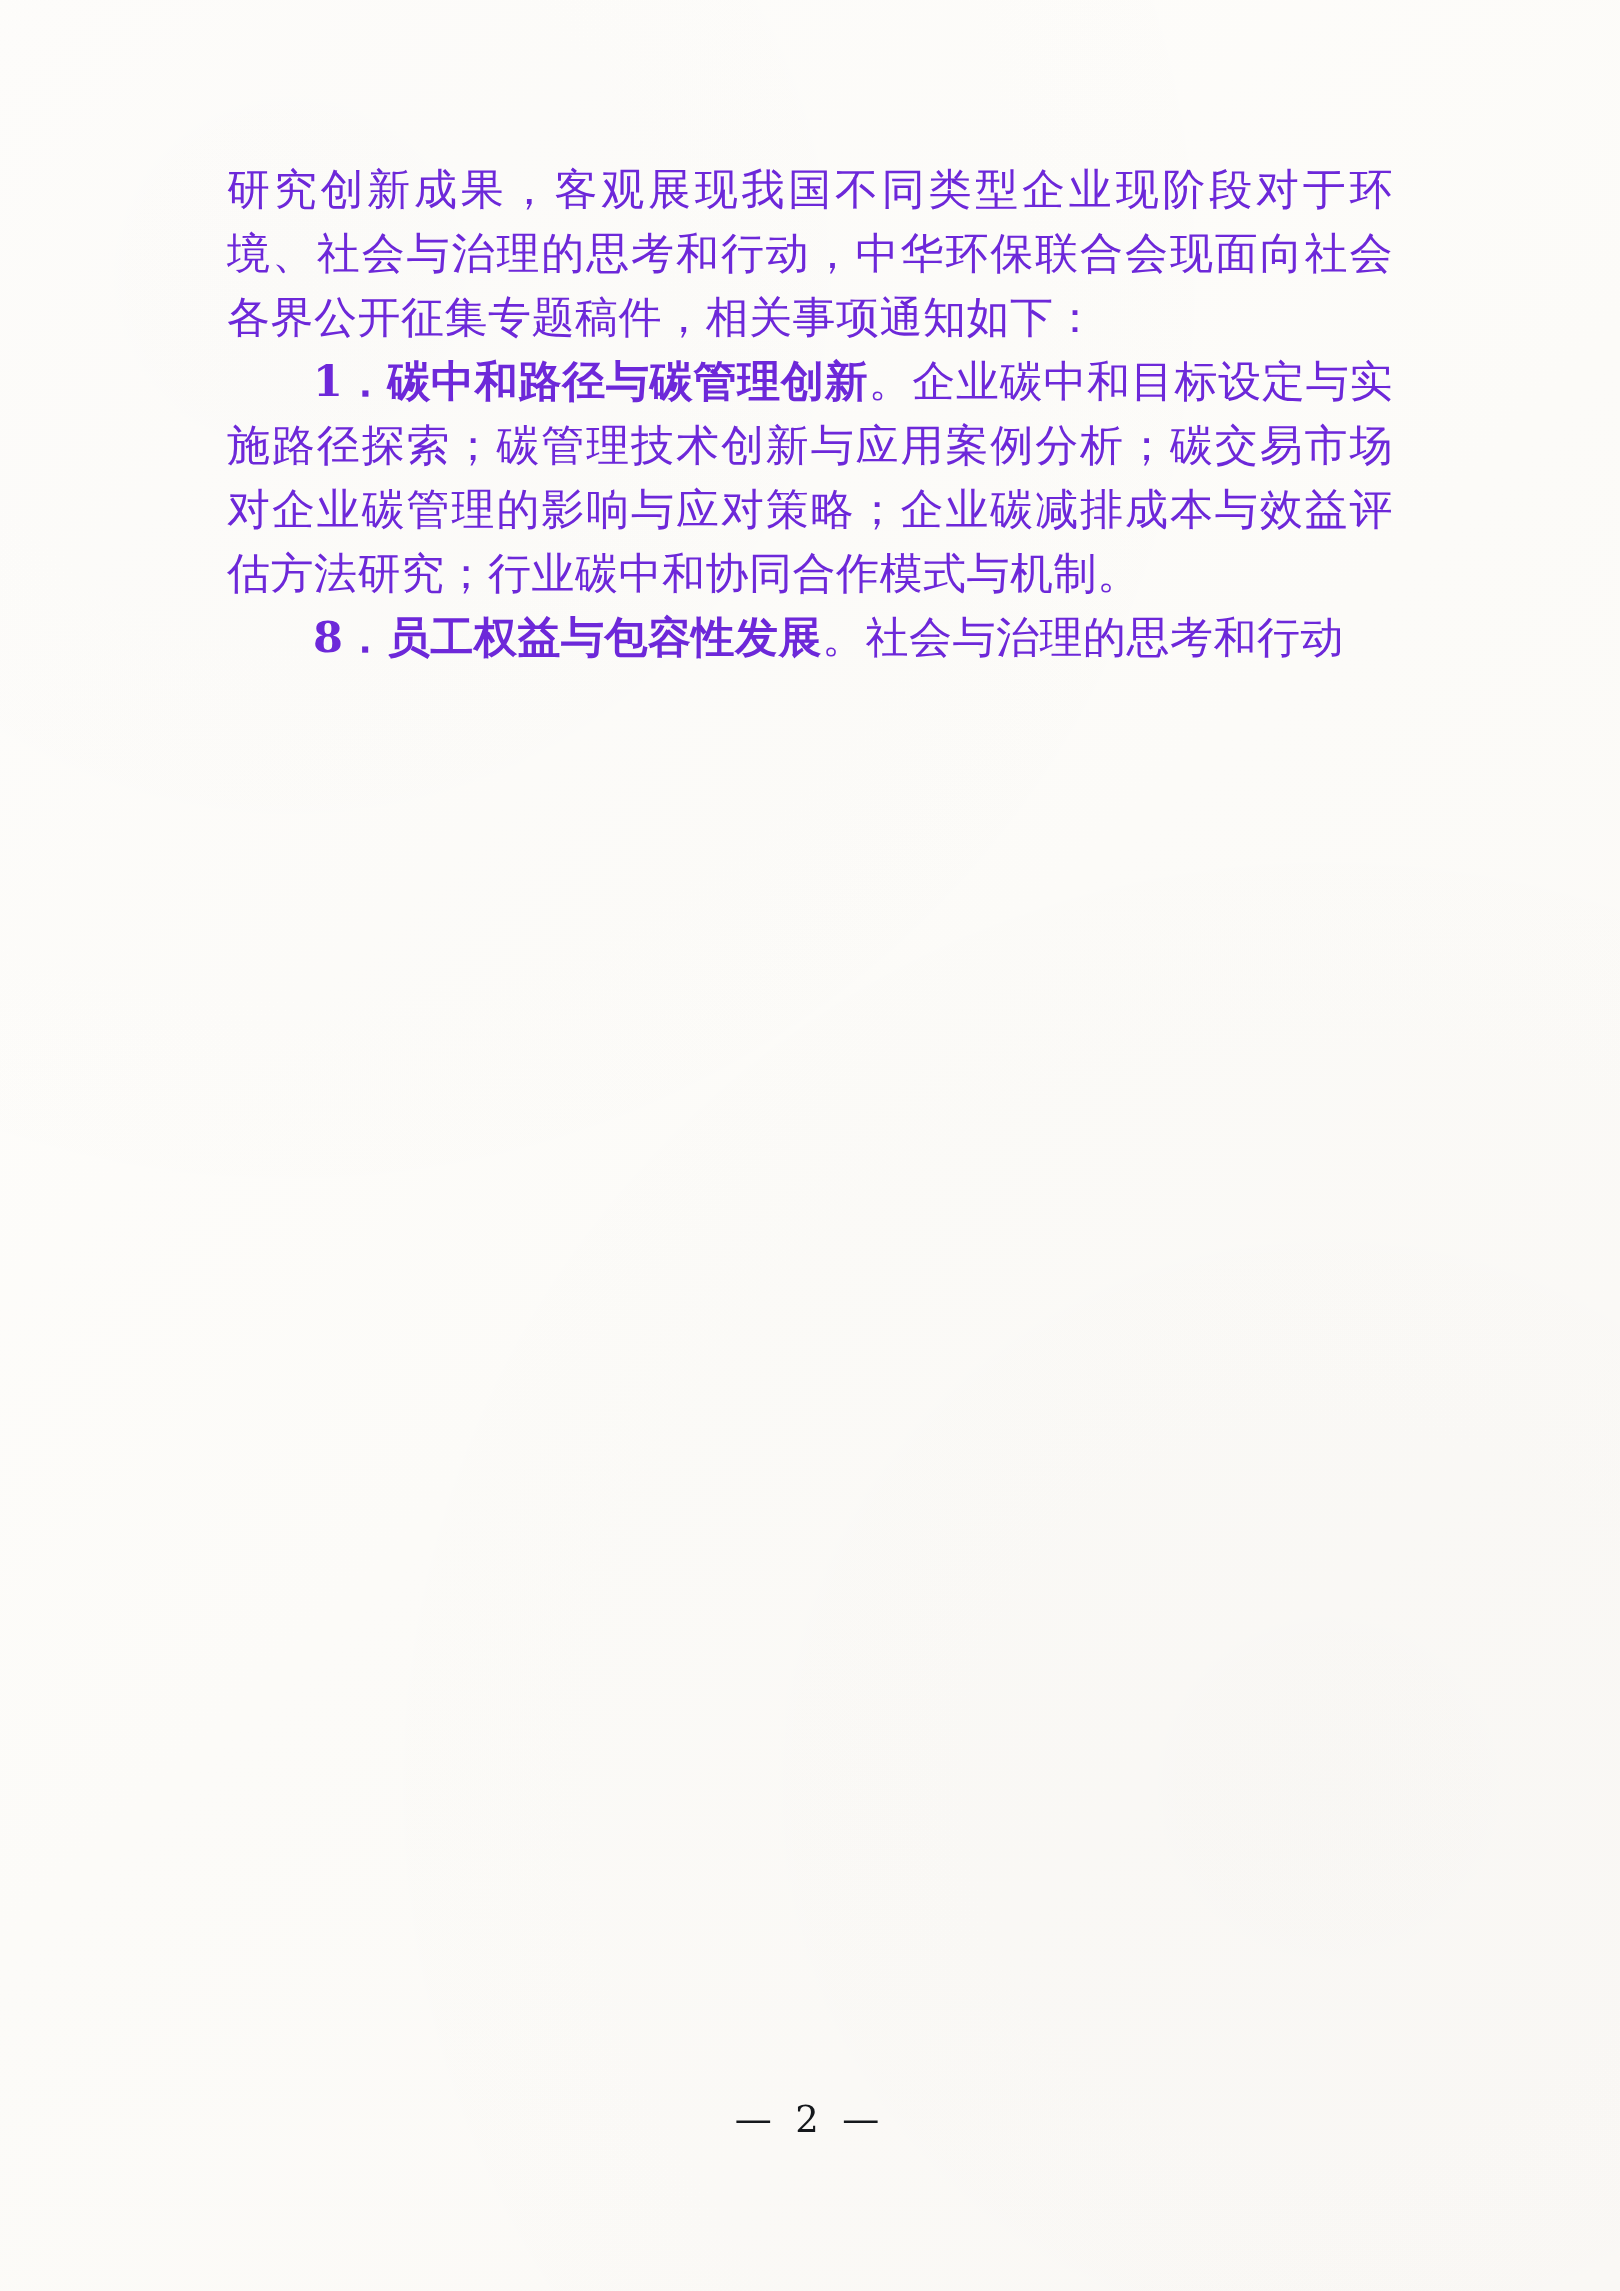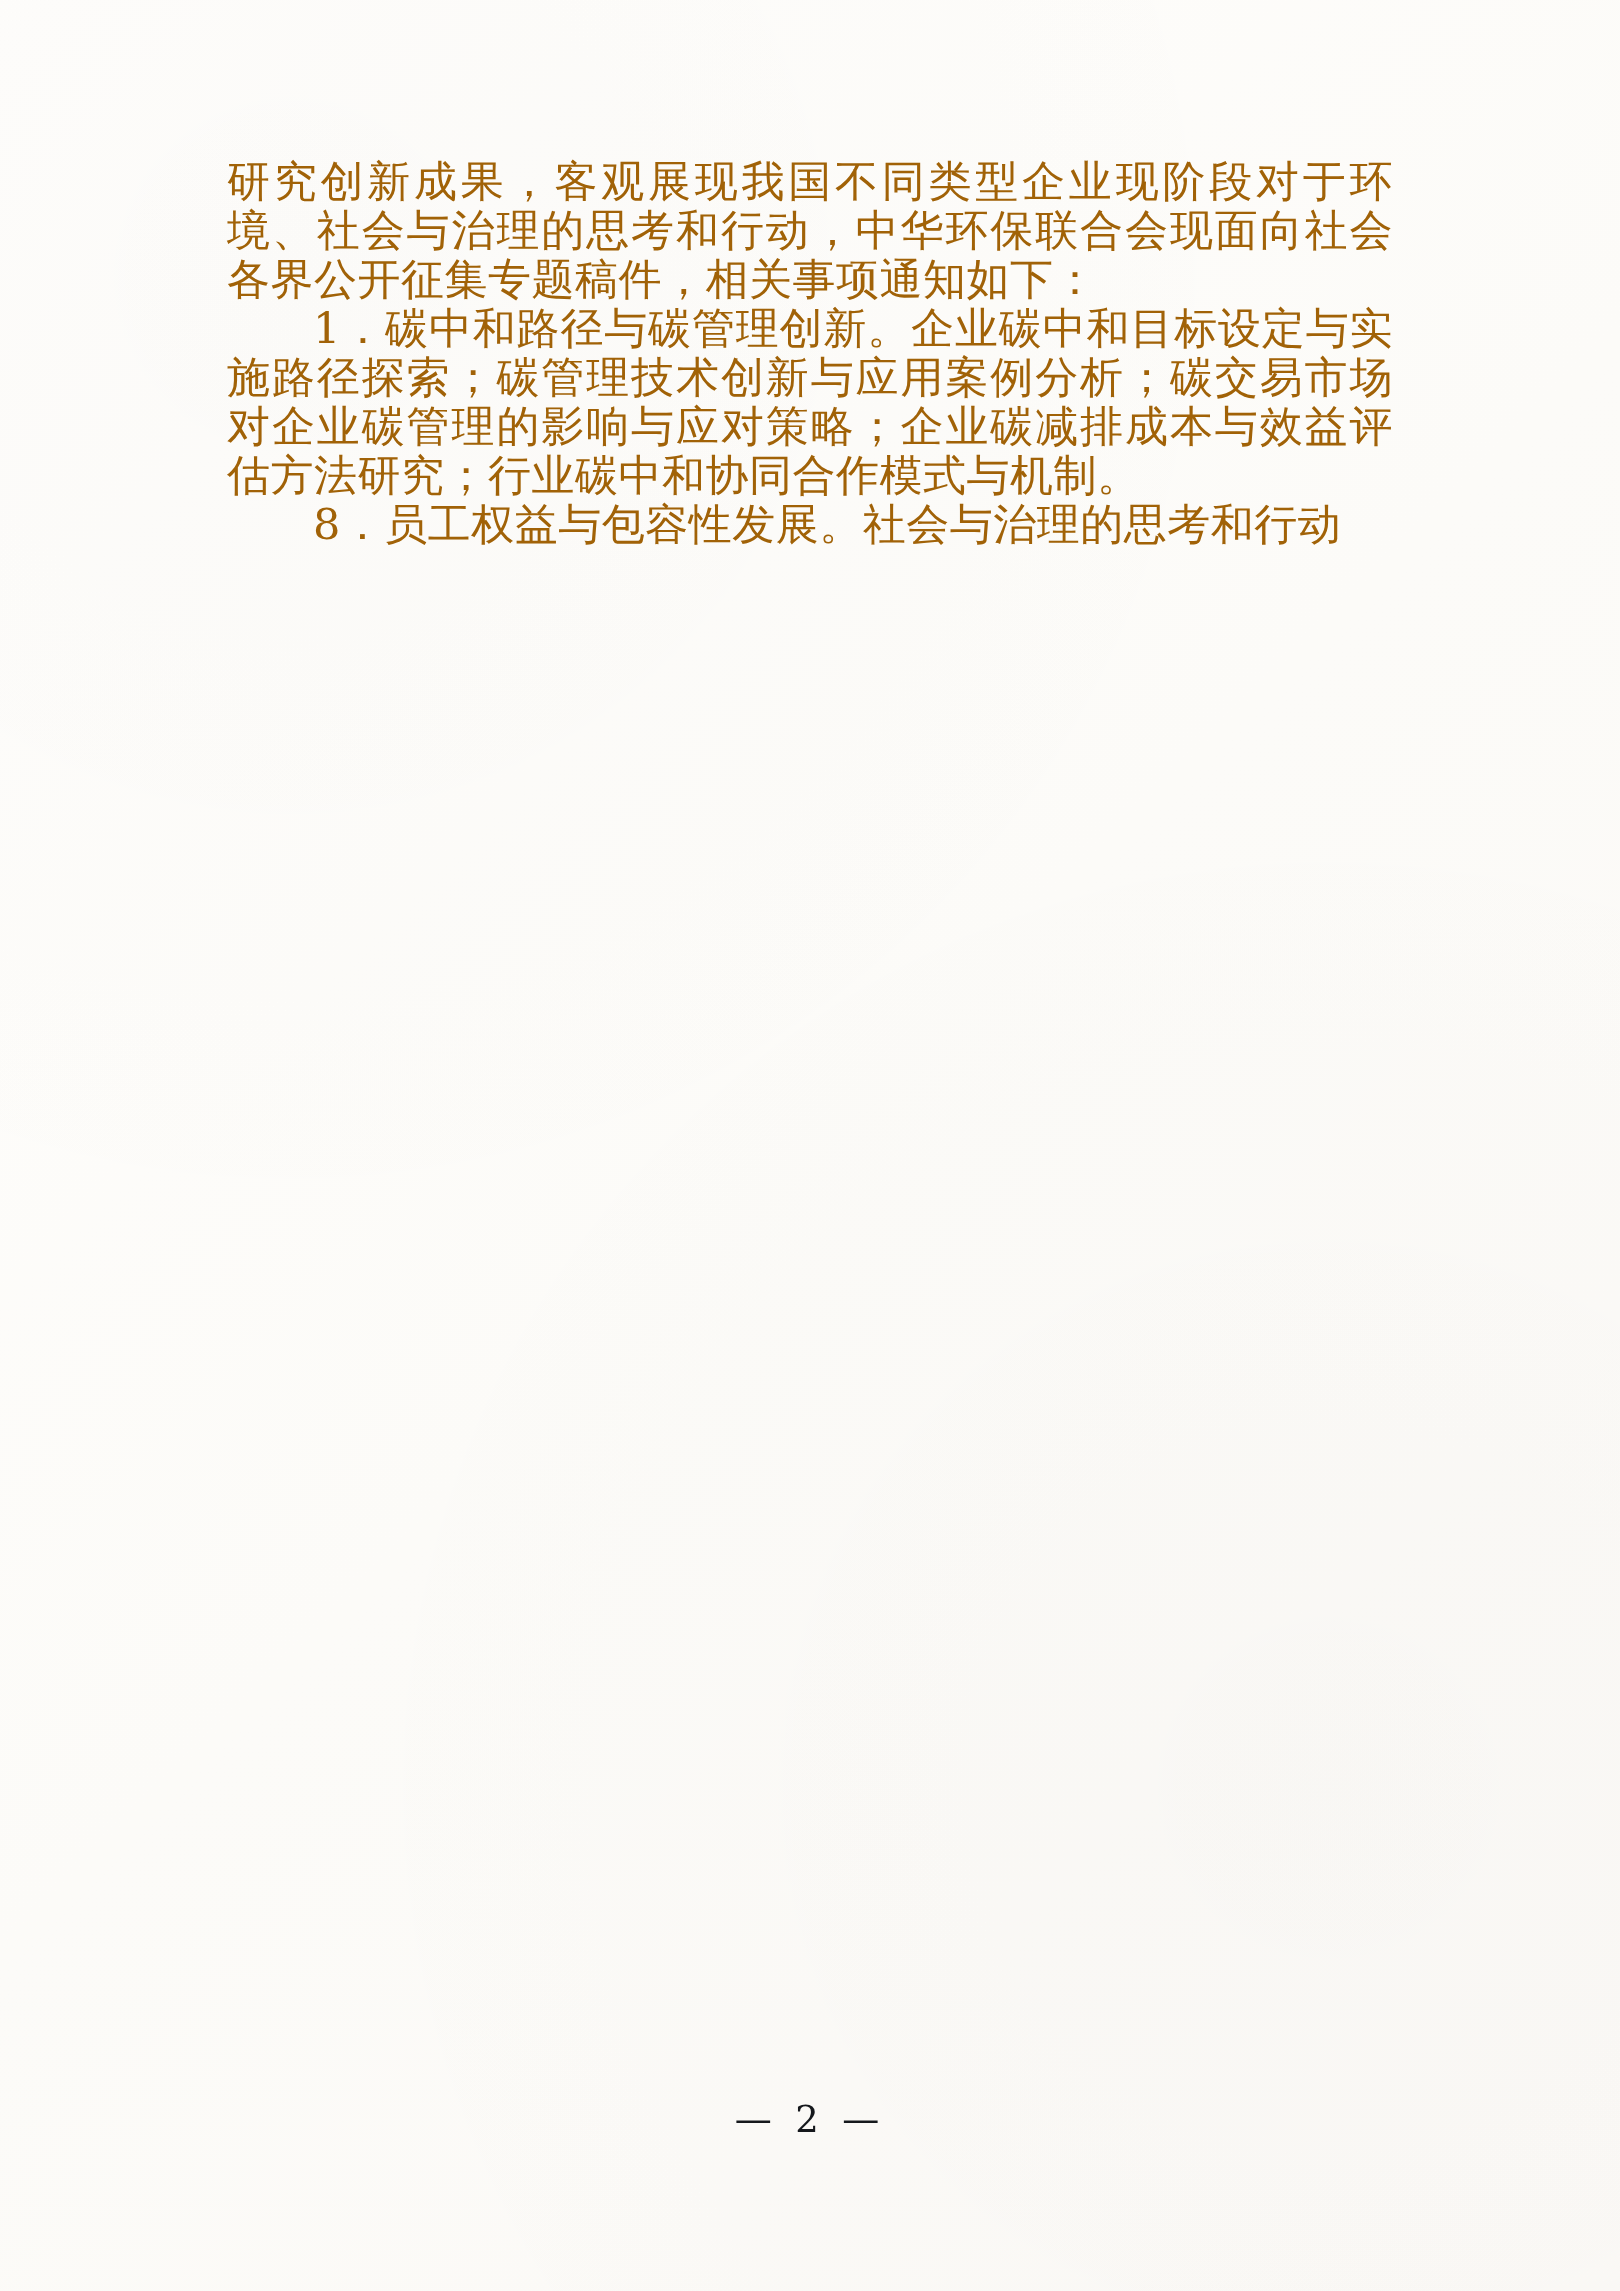--- a/index.html
+++ b/index.html
@@ -28,32 +28,32 @@
     pointer-events: none;
   }
   .content {
     position: absolute;
     left: 227px;
     top: 157px;
     width: 1166px;
   }
   .para {
     font-size: 43px;
-    line-height: 49px;
-    color: #a16207;
+    line-height: 64px;
+    color: #6d28d9;
     letter-spacing: 0.5px;
     text-align: justify;
     text-justify: inter-ideograph;
     margin: 0 0 0 0;
   }
   .indent {
     text-indent: 86px;
   }
   .bold-run {
-    font-weight: 400;
+    font-weight: 700;
   }
   .footer {
     position: absolute;
     left: 0;
     right: 0;
     top: 2098px;
     text-align: center;
     font-size: 37px;
     color: #15181c;
     letter-spacing: 5.9px;

